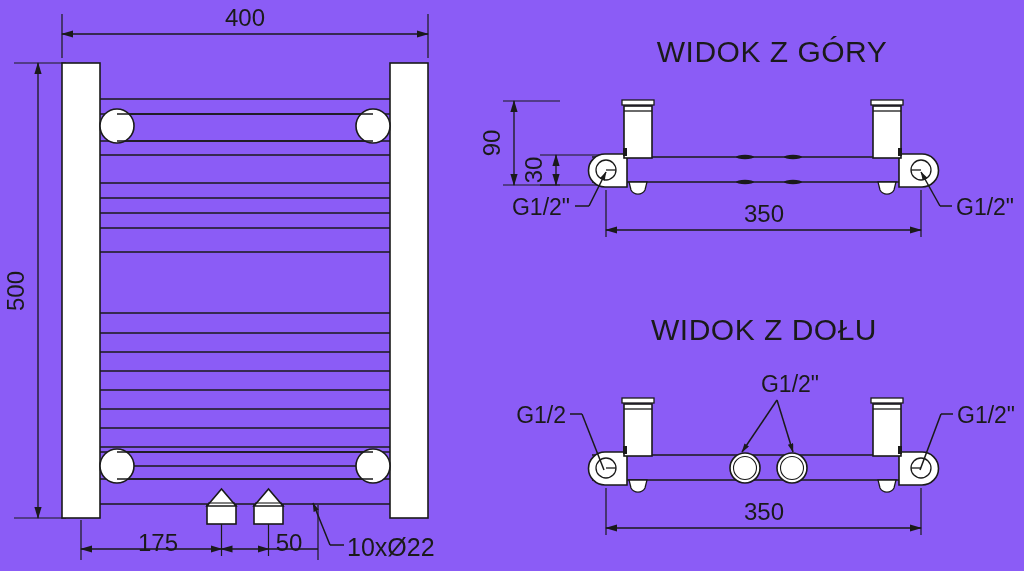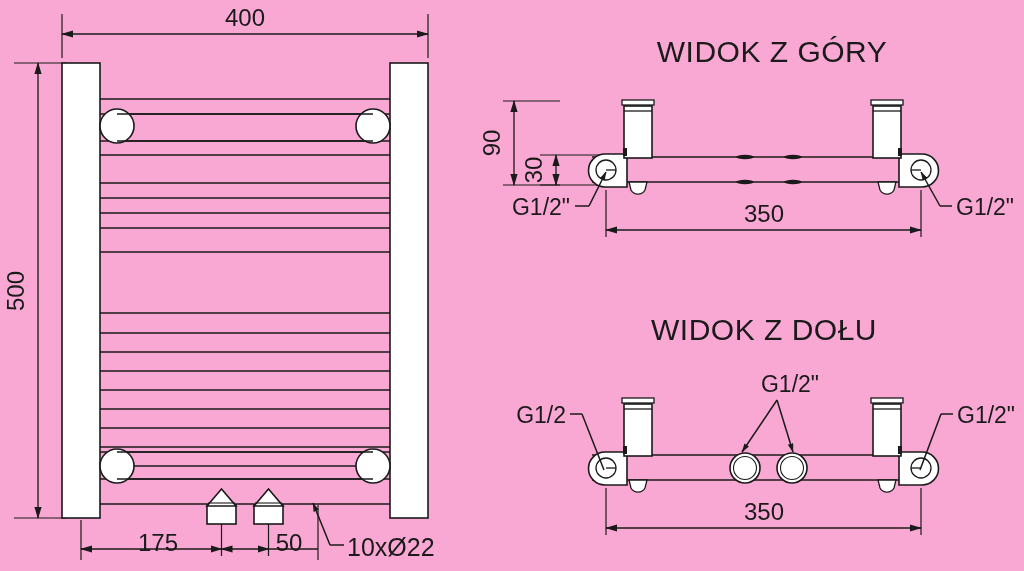--- a/index.html
+++ b/index.html
@@ -10,21 +10,21 @@
   body {
     width: 1024px;
     height: 571px;
     font-family: "Liberation Sans", sans-serif;
     overflow: hidden;
   }
   #drawing-root {
     position: relative;
     width: 1024px;
     height: 571px;
-    background: #f9a8d4;
+    background: #8b5cf6;
   }
   svg.sheet {
     position: absolute;
     top: 0;
     left: 0;
     width: 1024px;
     height: 571px;
     display: block;
   }
   .ln        { stroke: #1a1a1a; stroke-width: 1.6; fill: none; }

